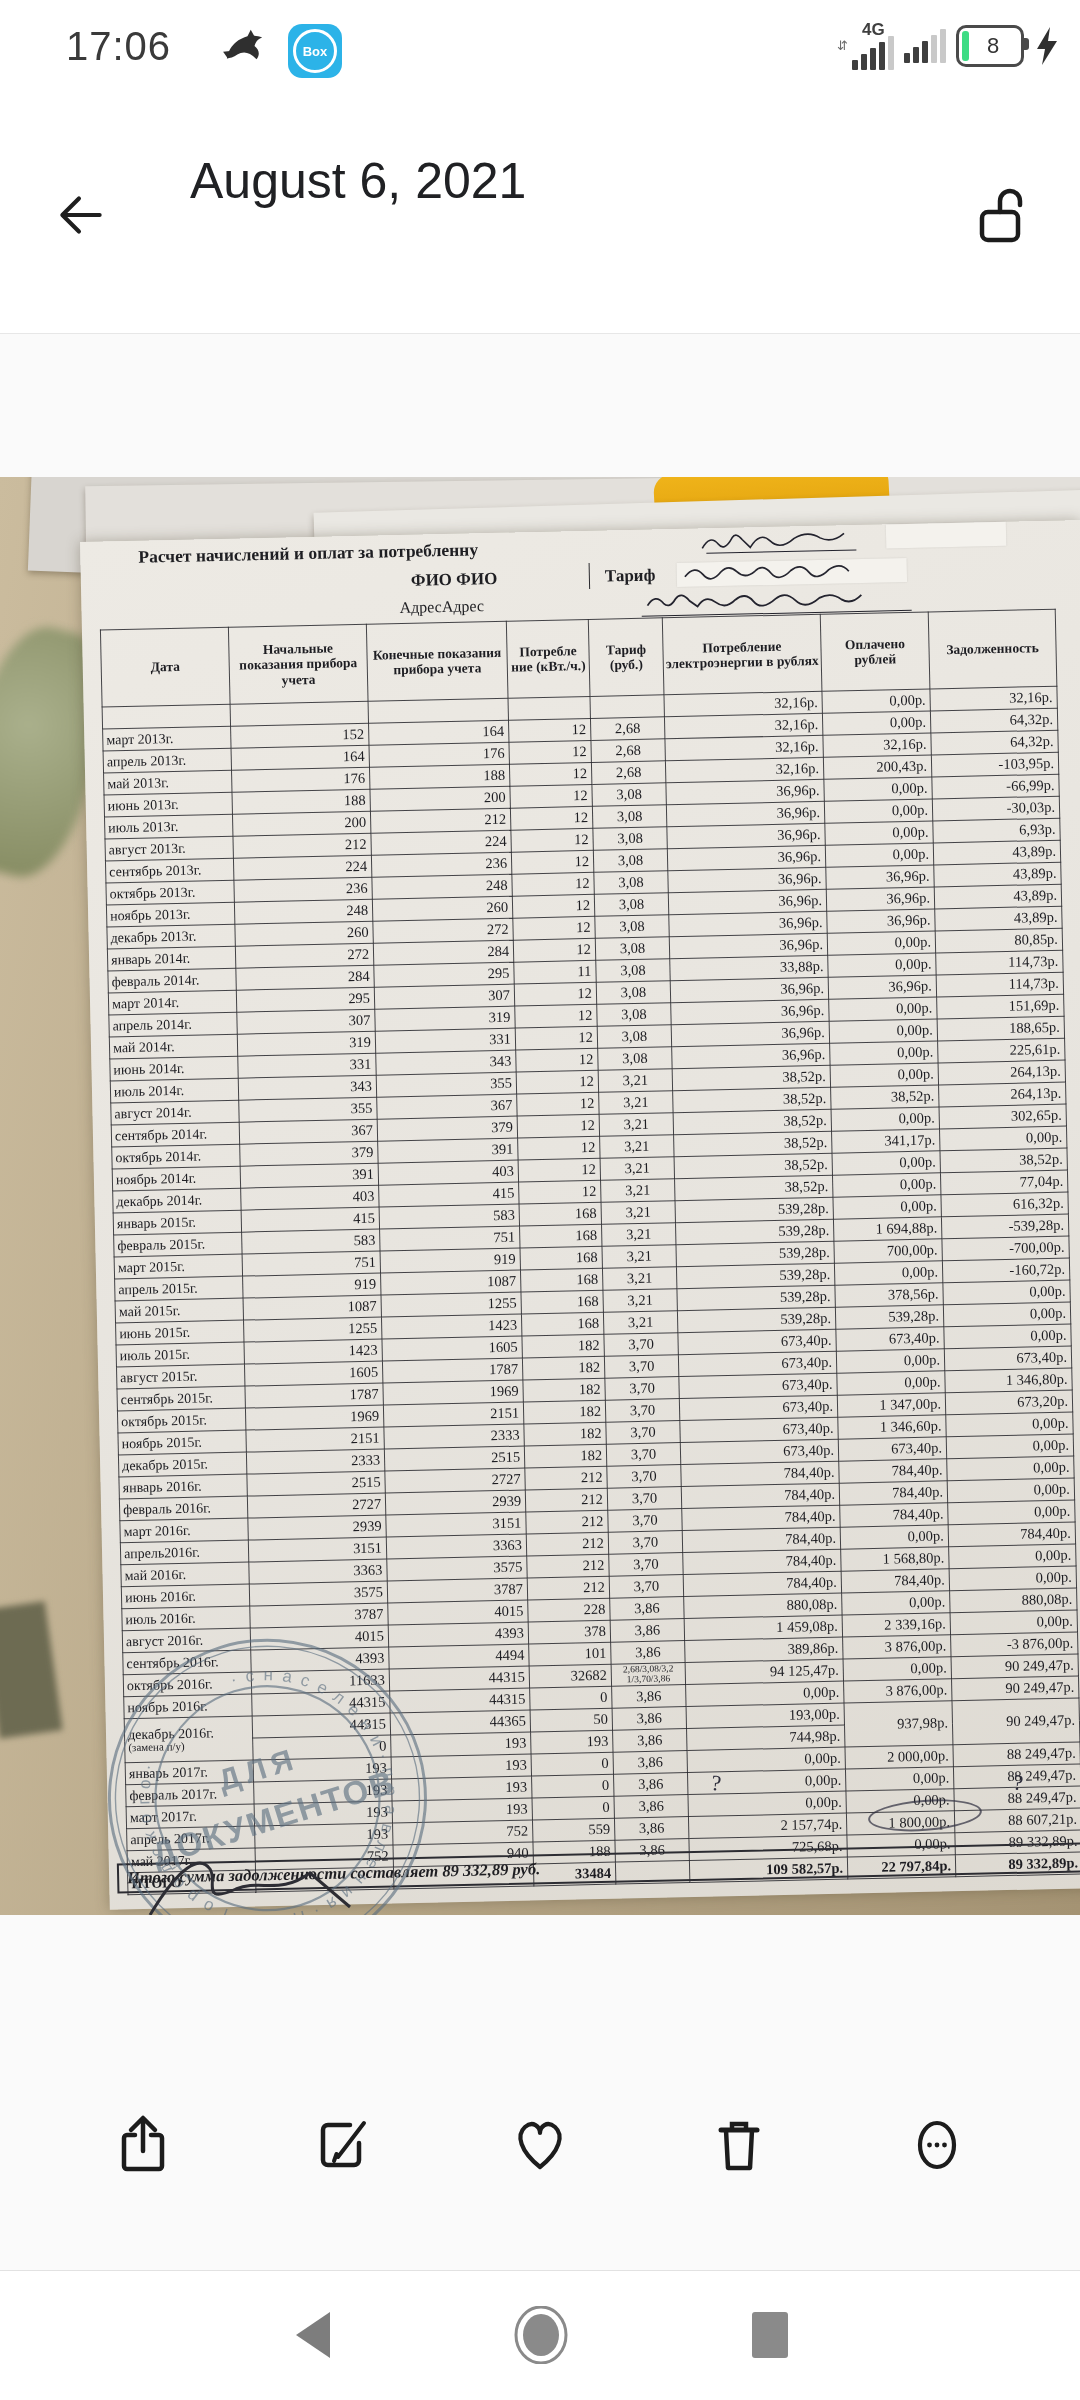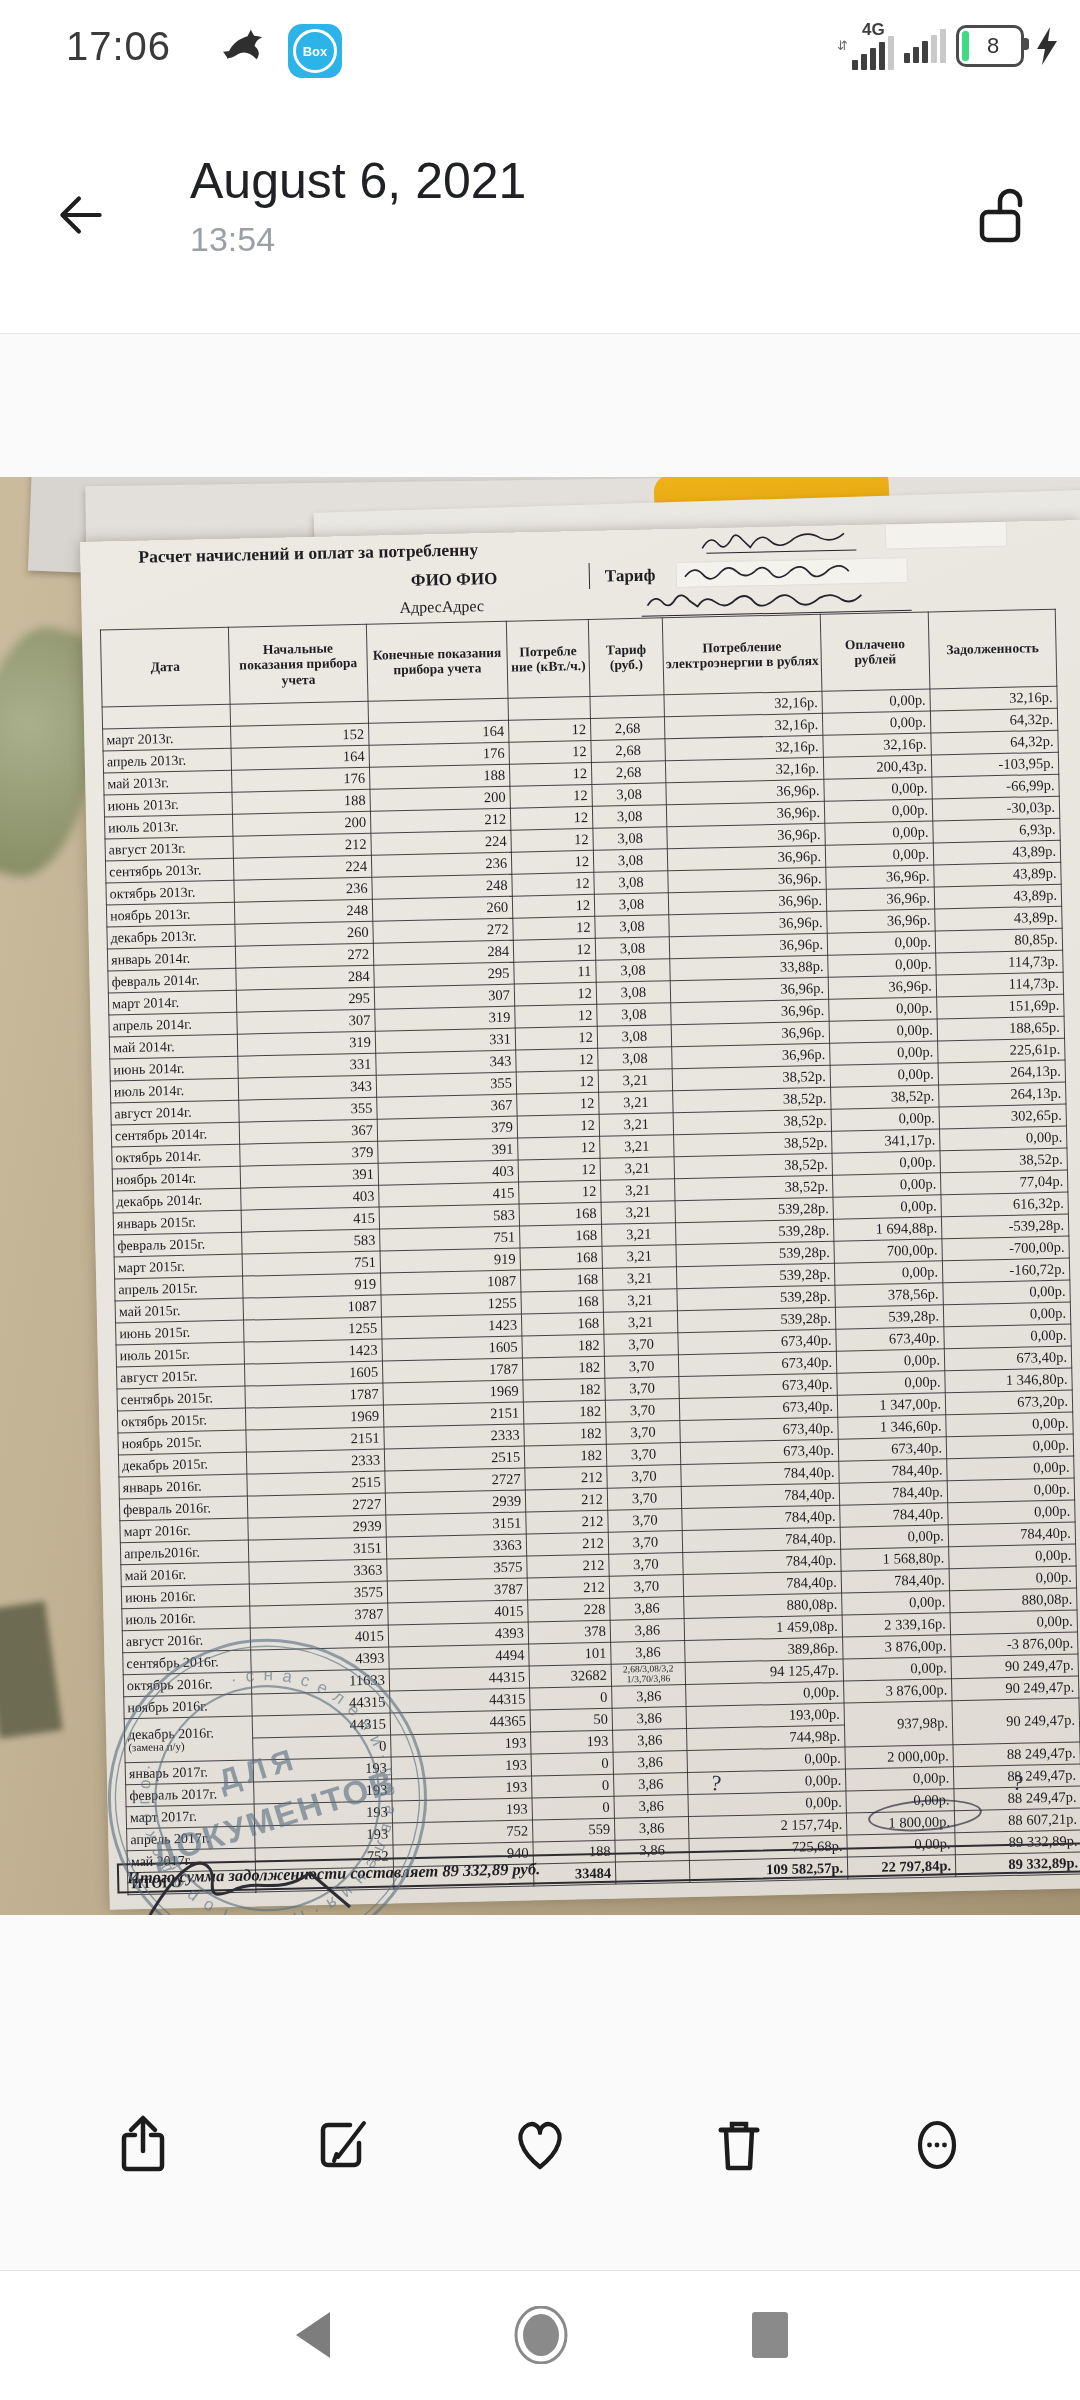--- a/index.html
+++ b/index.html
@@ -19,21 +19,21 @@
   .sig .b.dim{background:#c9c9c9;}
   .sig-label{font-size:17px;color:#3f3f3f;font-weight:bold;position:absolute;top:-16px;left:10px;}
   .sigwrap{position:relative;margin-top:14px;}
   .arrows{font-size:13px;color:#6b6b6b;margin-right:-6px;margin-bottom:1px;}
   .battery{position:relative;width:62px;height:36px;border:3px solid #4a4a4a;border-radius:10px;
            display:flex;align-items:center;justify-content:center;}
   .battery .lvl{position:absolute;left:3px;top:3px;bottom:3px;width:7px;background:#3ddc84;border-radius:3px;}
   .battery .pct{font-size:22px;color:#333;font-weight:500;position:relative;left:3px;}
   .battery .nub{position:absolute;right:-8px;top:10px;width:5px;height:12px;background:#4a4a4a;border-radius:0 3px 3px 0;}
   
-  .appbar{position:absolute;left:0;top:90px;width:1076px;height:243px;background:#fff;}
+  .appbar{position:absolute;left:0;top:90px;width:1076px;height:243px;background:#fff;text-align:right;}
   .appbar .back{position:absolute;left:52px;top:96px;width:58px;height:58px;}
   .appbar .titles{position:absolute;left:190px;top:62px;}
   .ab-title{font-size:50px;color:#202124;font-weight:400;}
   .ab-sub{font-size:34px;color:#9aa0a6;margin-top:10px;}
   .appbar .lock{position:absolute;right:44px;top:92px;width:64px;height:64px;}
   .hairline{position:absolute;left:0;top:333px;width:1080px;height:1px;background:#e7e7e7;}
   
   .gallery{position:absolute;left:0;top:334px;width:1080px;height:1936px;background:#fafafa;}
   
   .photo{position:absolute;left:0;top:477px;width:1080px;height:1438px;overflow:hidden;
@@ -141,21 +141,20 @@
       </svg>
     </div>
   </div>
 
   <div class="appbar">
     <svg class="back" viewBox="0 0 56 56">
       <path d="M46 28 H12 M26 12 L10 28 L26 44" fill="none" stroke="#1f1f1f" stroke-width="4" stroke-linecap="round" stroke-linejoin="round"></path>
     </svg>
     <div class="titles">
       <div class="ab-title">August 6, 2021</div>
-      <div class="ab-sub">13:54</div>
     </div>
     <svg class="lock" viewBox="0 0 64 64">
       <rect x="14" y="30" width="36" height="28" rx="6" fill="none" stroke="#1c1c1c" stroke-width="4.5"></rect>
       <path d="M32 30 V19 a10 10 0 0 1 20 0 v4" fill="none" stroke="#1c1c1c" stroke-width="4.5" stroke-linecap="round"></path>
     </svg>
   </div>
   <div class="hairline"></div>
 
   <div class="gallery"></div>
 

